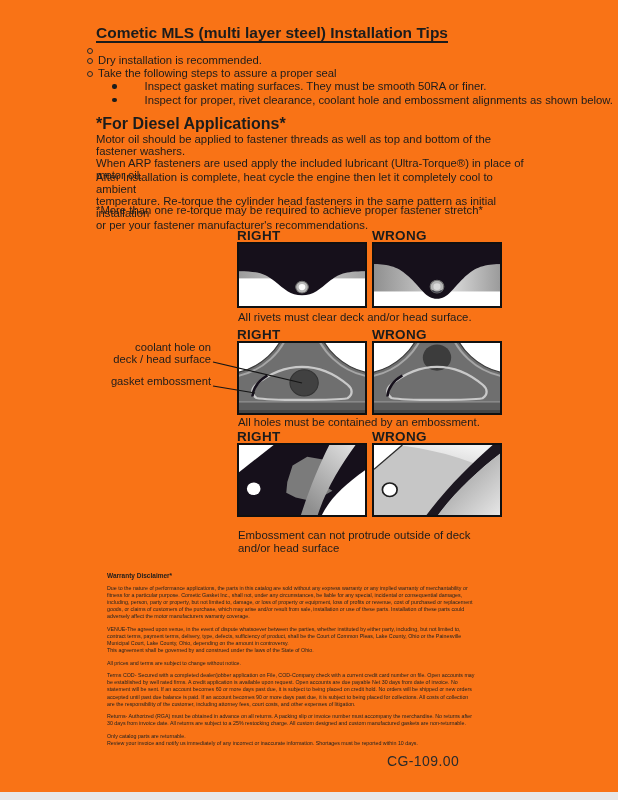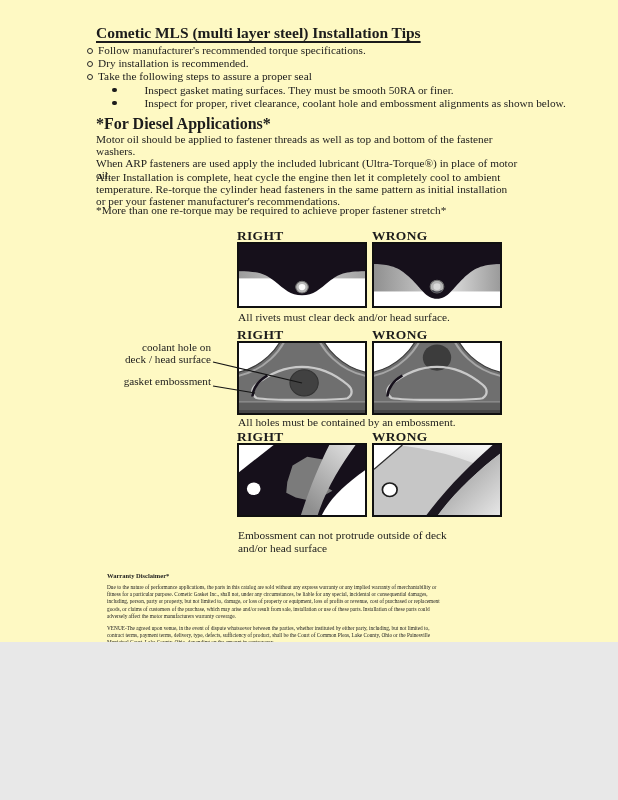--- a/index.html
+++ b/index.html
@@ -1,17 +1,17 @@
 <!DOCTYPE html>
 <html><head>
 <meta charset="utf-8">
 <style>
   html,body{margin:0;padding:0;background:#e8e8e8;}
-  .page{position:relative;width:618px;height:642px;background:#fef9c3;overflow:hidden;
-        font-family:Liberation Serif, serif;color:#1c1c1c;}
+  .page{position:relative;width:618px;height:792px;background:#f97316;overflow:hidden;
+        font-family:Liberation Sans, sans-serif;color:#1c1c1c;}
   .abs{position:absolute;}
   .title{left:96px;top:24px;font-size:15.5px;font-weight:bold;
          text-decoration:underline;text-decoration-thickness:1.5px;text-underline-offset:3px;}
   .tips{left:87px;top:44px;font-size:11.3px;}
   .tip-row{display:flex;align-items:flex-start;gap:5px;line-height:13.2px;}
   .tip-row.sub{padding-left:25px;gap:28px;}
   .ob{flex:0 0 auto;width:4px;height:4px;border:1px solid #2a2a2a;border-radius:50%;margin-top:4px;}
   .fb{flex:0 0 auto;width:4.5px;height:4.5px;background:#1c1c1c;border-radius:50%;margin-top:4px;}
   .diesel-heading{left:96px;top:115px;font-size:16px;font-weight:bold;}
   .para{left:96px;width:430px;font-size:11.3px;line-height:12px;white-space:pre-line;}
@@ -33,21 +33,20 @@
 </head>
 <body>
 
 <div class="page">
 
   <div class="abs title">Cometic MLS (multi layer steel) Installation Tips</div>
 
   <div class="abs tips">
     <div class="tip-row">
       <span class="ob"></span>
-      <span>Follow manufacturer's recommended torque specifications.</span>
     </div>
     <div class="tip-row">
       <span class="ob"></span>
       <span>Dry installation is recommended.</span>
     </div>
     <div class="tip-row">
       <span class="ob"></span>
       <span>Take the following steps to assure a proper seal</span>
     </div>
     <div class="tip-row sub">

